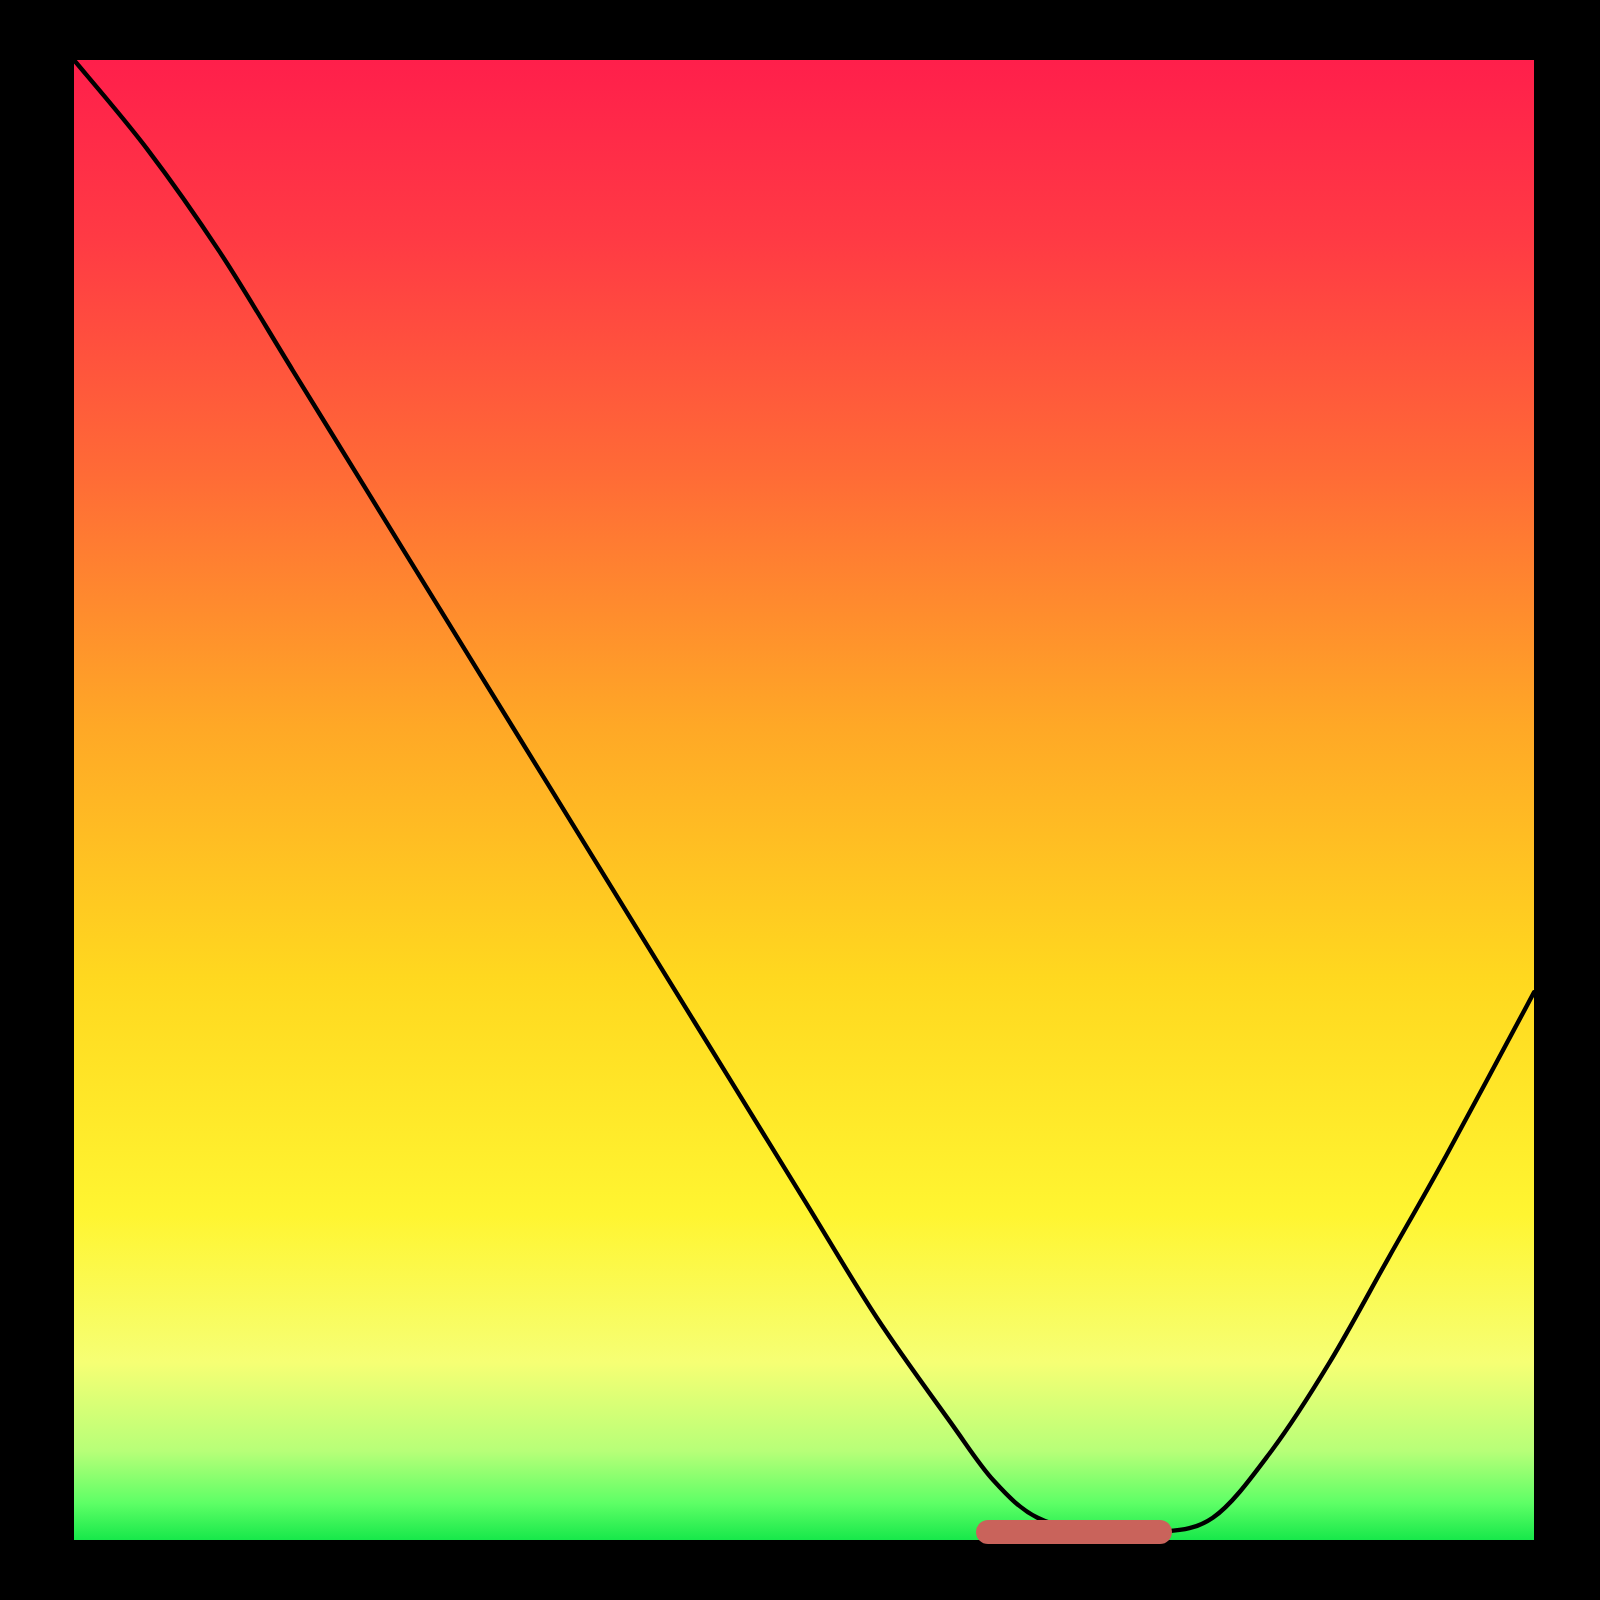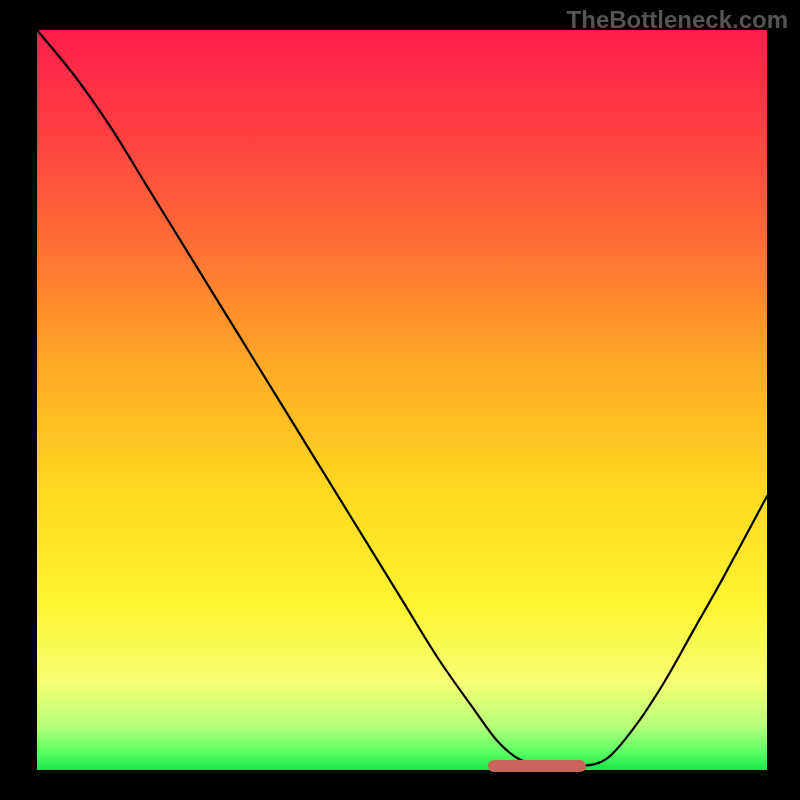--- a/index.html
+++ b/index.html
@@ -35,21 +35,20 @@
     position: absolute;
     background: #c9635b;
     border-radius: 6px;
     height: 12px;
   }
 </style>
 </head>
 <body>
 <div class="container">
 
-  <div class="watermark">TheBottleneck.com</div>
 
   <div class="plot">
     <svg class="gradient" viewBox="0 0 730 740" preserveAspectRatio="none" width="730" height="740">
       <defs>
         <linearGradient id="bg-grad" x1="0" y1="0" x2="0" y2="1">
             <stop offset="0.00%" stop-color="#ff1f4b"></stop>
             <stop offset="12.00%" stop-color="#ff3a44"></stop>
             <stop offset="28.00%" stop-color="#ff6b36"></stop>
             <stop offset="45.00%" stop-color="#ffa826"></stop>
             <stop offset="62.00%" stop-color="#ffd81f"></stop>

